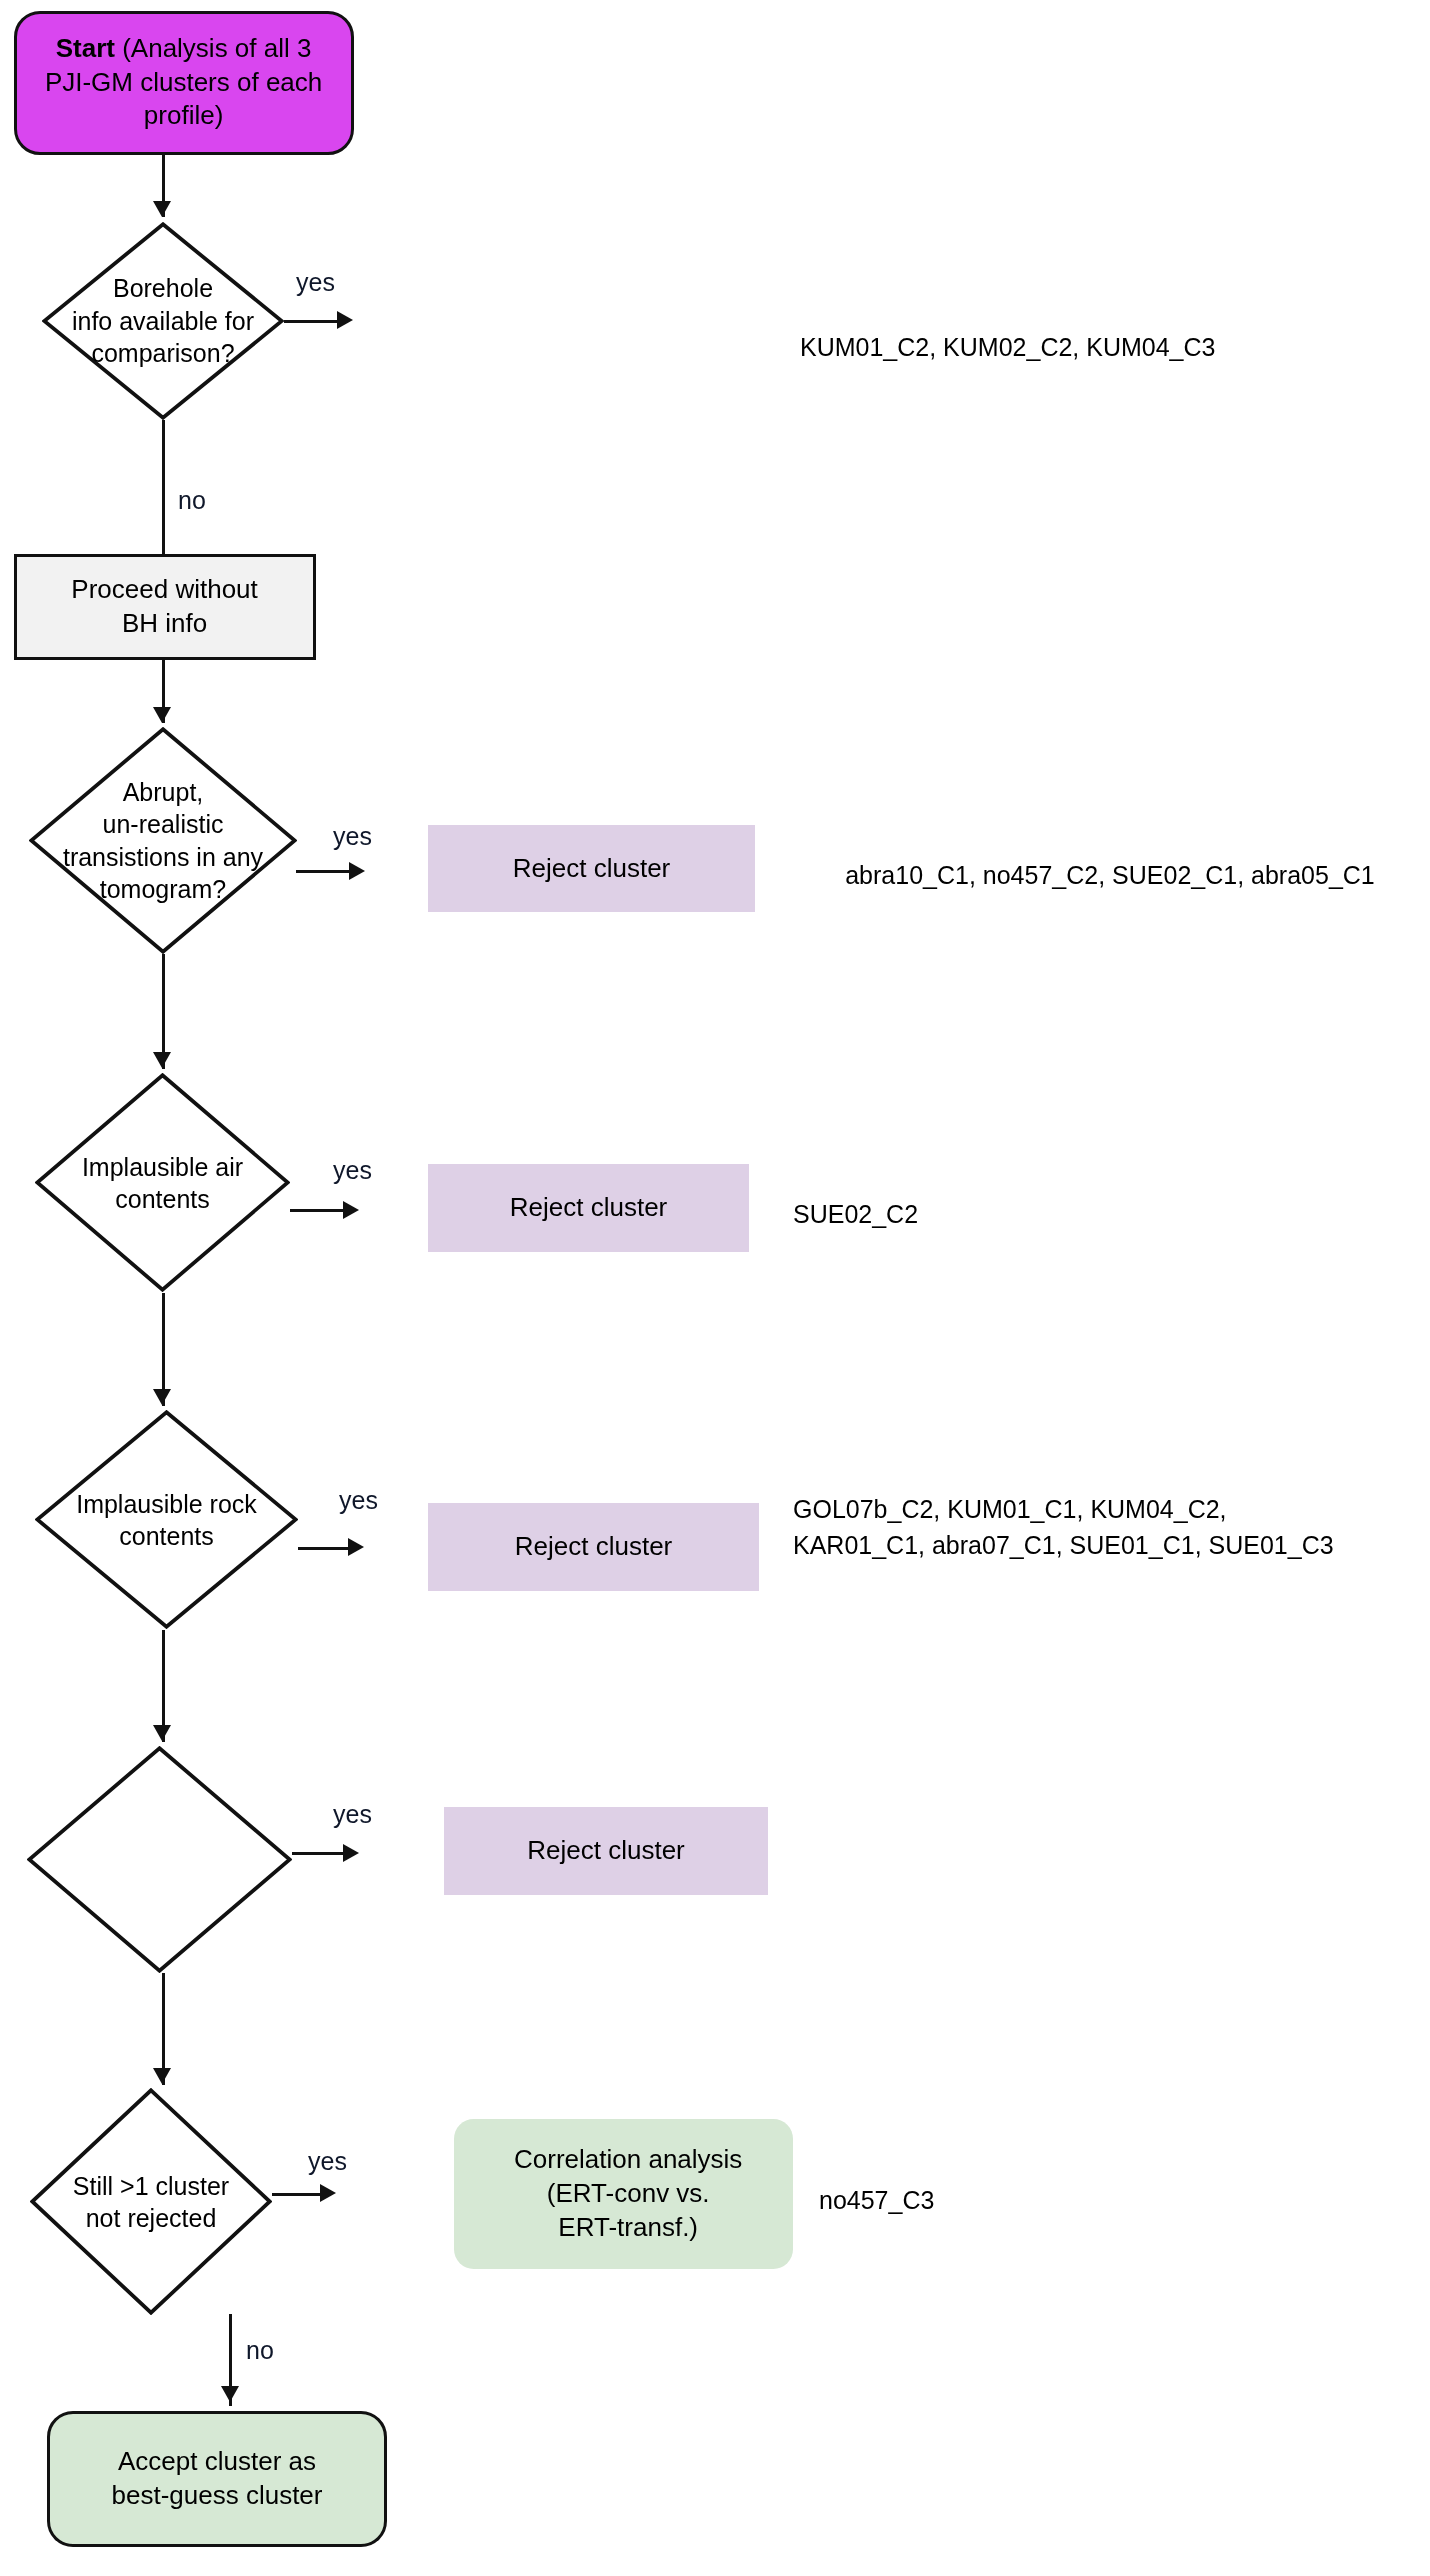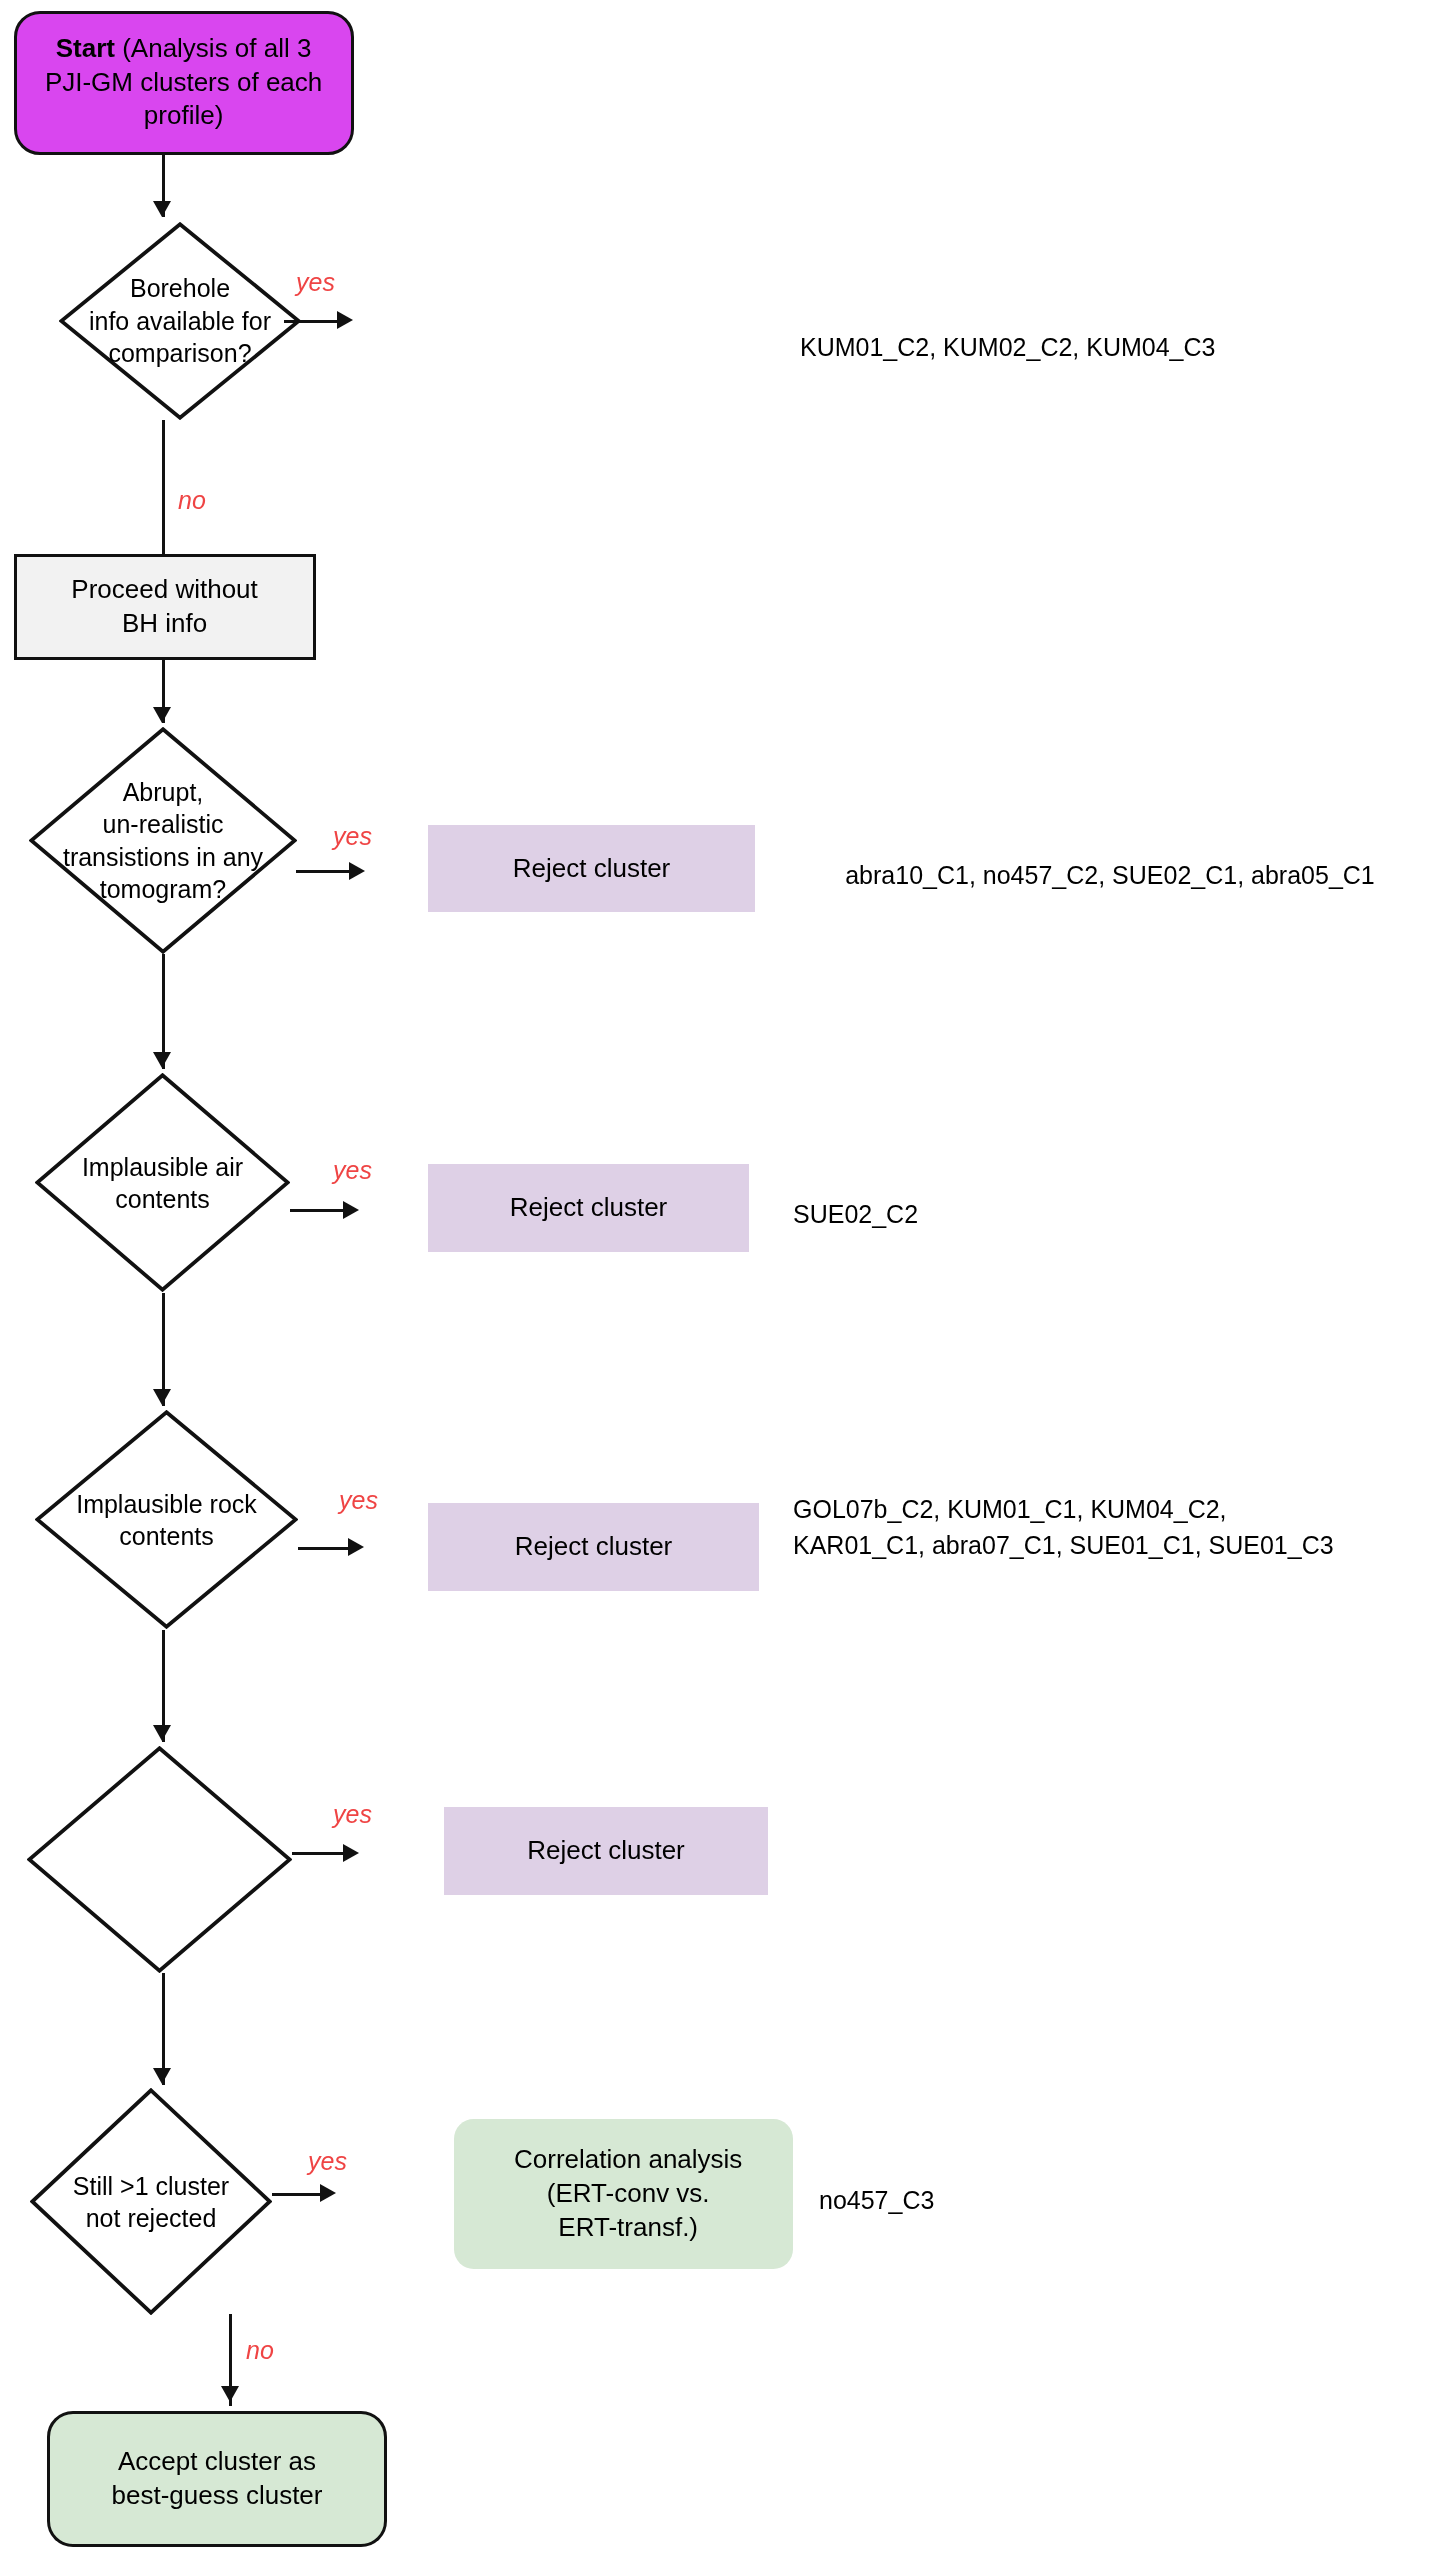--- a/index.html
+++ b/index.html
@@ -96,22 +96,21 @@
     width: 0; height: 0;
     border-top: 9.8px solid transparent;
     border-bottom: 9.8px solid transparent;
     border-left: 16.6px solid #111111;
   }
 
   
   .edge-label {
     position: absolute;
     font-size: 25px;
-    font-style: italic;
-    color: #ef4444;
+    color: #0f172a;
     white-space: nowrap;
   }
 
   
   .cluster-list {
     position: absolute;
     font-size: 25px;
     color: #000000;
     line-height: 1.42;
     white-space: pre-line;
@@ -127,21 +126,21 @@
 
   <div class="node terminator" style="left:13.6px; top:10.6px; width:340px; height:144px;">
     <div style="width:100%;">
       <span class="bold">Start</span><span> (Analysis of all 3 PJI-GM clusters of each profile)</span>
     </div>
   </div>
 
   <div class="vline" style="left:162px; top:154px; height:63px;"></div>
   <div class="arrow-down" style="left:153px; top:201px;"></div>
 
-  <div class="decision" style="left:59px; top:222px; width:242px; height:198px;">
+  <div class="decision" style="left:42px; top:222px; width:242px; height:198px;">
     <div class="dia">
       <svg viewBox="0 0 320 262" preserveAspectRatio="none">
         <polygon points="160,3 317,131 160,259 3,131" fill="#ffffff" stroke="#111111" stroke-width="5"></polygon>
       </svg>
     </div>
     <div class="dlabel">Borehole
 info available for
 comparison?</div>
   </div>
 

